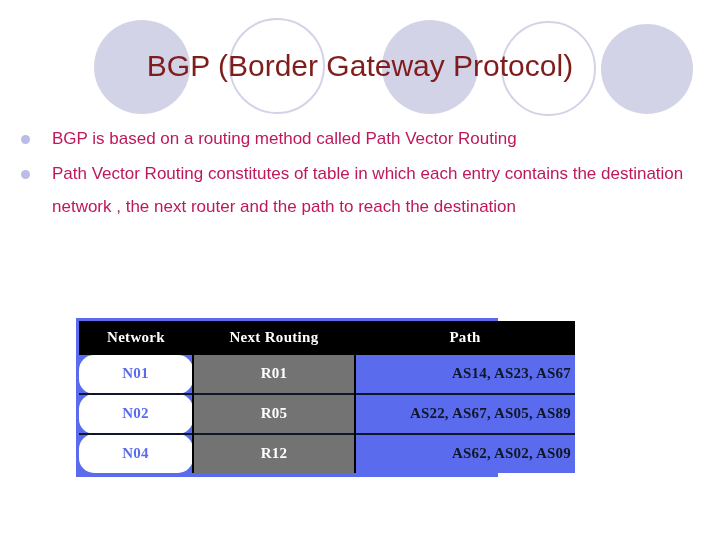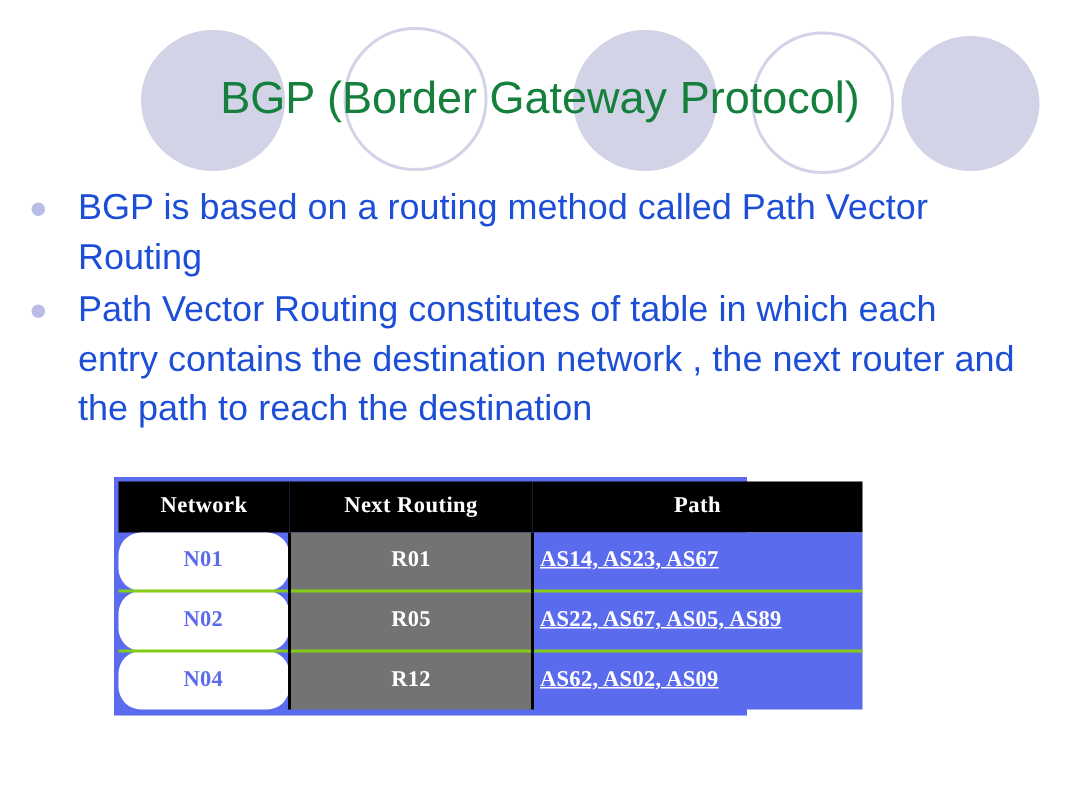--- a/index.html
+++ b/index.html
@@ -50,41 +50,41 @@
   
   #slide-title {
     position: absolute;
     left: 0;
     top: 48px;
     width: 720px;
     text-align: center;
     font-family: "Liberation Sans", sans-serif;
     font-size: 30px;
     font-weight: 400;
-    color: #15803d;
+    color: #7f1d1d;
     letter-spacing: 0px;
     line-height: 36px;
     white-space: nowrap;
   }
 
   
   #bullet-list {
     position: absolute;
     left: 14px;
     top: 122px;
     width: 670px;
   }
   .bullet-item {
     position: relative;
     padding-left: 38px;
     margin-bottom: 2px;
     font-family: "Liberation Sans", sans-serif;
-    font-size: 24px;
+    font-size: 17px;
     line-height: 33px;
-    color: #1d4ed8;
+    color: #be185d;
   }
   .bullet-marker {
     position: absolute;
     left: 7px;
     top: 13px;
     width: 9px;
     height: 9px;
     border-radius: 50%;
     background: #b9bce4;
   }
@@ -118,21 +118,21 @@
     font-family: "Liberation Serif", serif;
     font-weight: bold;
     font-size: 15px;
     text-align: center;
     padding: 8px 4px 9px 4px;
     border: none;
     letter-spacing: 0.3px;
   }
 
   table.route-table tbody td {
-    border-top: 2px solid #84cc16;
+    border-top: 2px solid #0f172a;
     padding: 10px 4px 11px 4px;
     font-family: "Liberation Serif", serif;
     font-weight: bold;
     font-size: 15px;
     letter-spacing: 0.2px;
   }
   table.route-table tbody tr:first-child td {
     border-top: none;
   }
   td.cell-network {
@@ -143,24 +143,23 @@
     border-radius: 15px;
   }
   td.cell-router {
     background: #737373;
     color: #ffffff;
     text-align: center;
     border-right: 2px solid #000000;
   }
   td.cell-path {
     background: #5b6bee;
-    color: #ffffff;
-    text-align: left;
+    color: #0f172a;
+    text-align: right;
     padding-left: 10px;
-    text-decoration: underline;
   }
 </style>
 </head>
 <body>
 
 <div id="slide">
 
   <div class="circle-band">
     <div class="deco-circle deco-filled" style="left:94px;  top:20px; width:96px; height:94px;"></div>
     <div class="deco-circle deco-outline" style="left:229px; top:18px; width:96px; height:96px;"></div>

